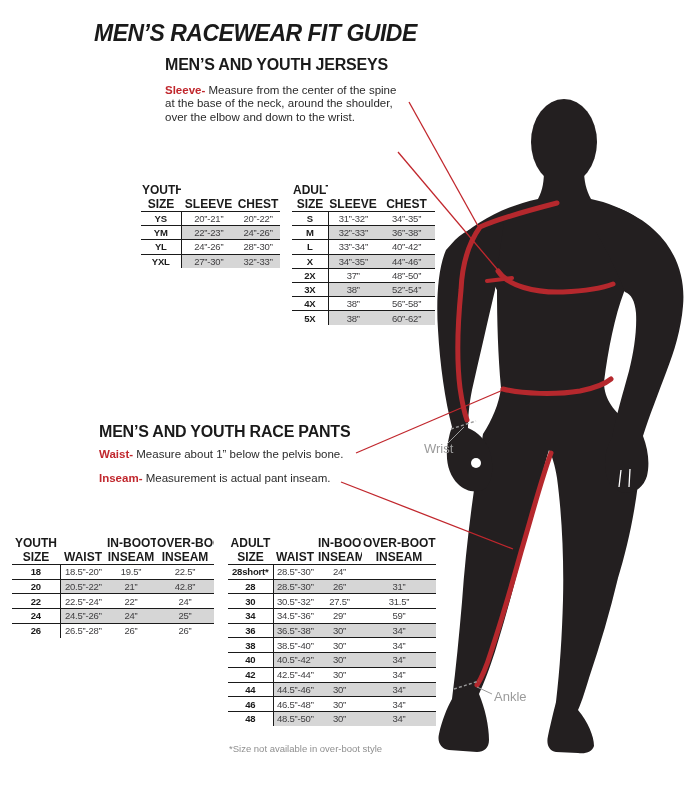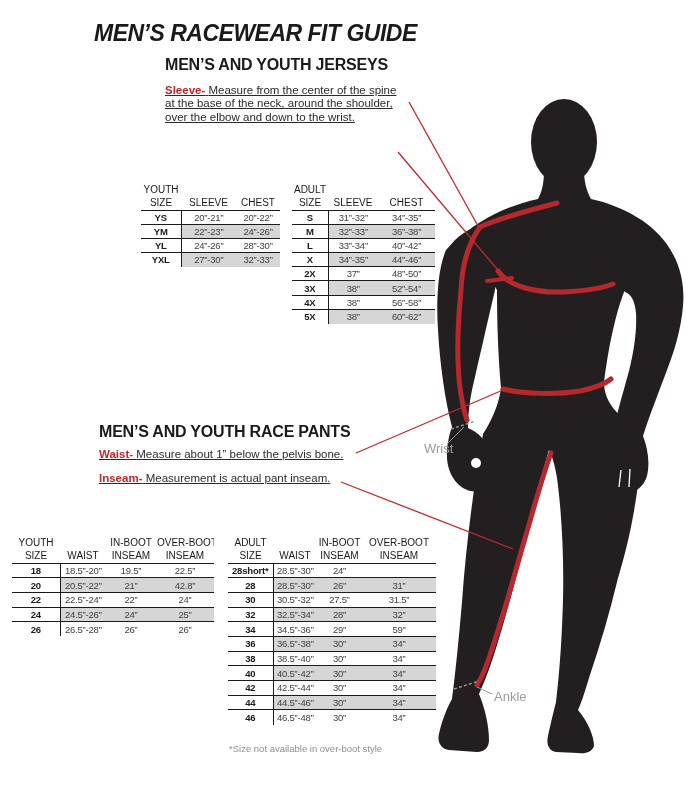--- a/index.html
+++ b/index.html
@@ -16,30 +16,30 @@
   .abs{position:absolute;}
   svg.figure{position:absolute;left:0;top:0;z-index:0;pointer-events:none;}
   .txt{z-index:2;}
 
   .page-title{left:94px;top:20px;font-size:23px;font-weight:900;font-style:italic;
     letter-spacing:-0.5px;color:var(--ink);white-space:nowrap;}
   .section-heading{font-size:16px;font-weight:800;color:var(--ink);letter-spacing:-0.2px;white-space:nowrap;}
   .jerseys-heading{left:165px;top:56px;}
   .pants-heading{left:99px;top:423px;}
 
-  .para{font-size:11.5px;line-height:13.4px;color:#2b2b2b;white-space:nowrap;text-decoration:underline;}
+  .para{font-size:11.5px;line-height:13.4px;color:#2b2b2b;white-space:nowrap;}
   .para .red{color:var(--accent-red);font-weight:bold;}
   .sleeve-para{left:165px;top:84px;}
   .chest-para{left:165px;top:138px;}
   .waist-line{left:99px;top:448px;}
   .inseam-line{left:99px;top:472px;}
 
   table.fit{border-collapse:collapse;table-layout:fixed;z-index:2;position:absolute;}
   table.fit th, table.fit td{padding:0 1px;text-align:center;overflow:hidden;white-space:nowrap;}
-  table.fit th{font-size:10px;font-weight:normal;color:var(--ink);height:13px;}
+  table.fit th{font-size:12px;font-weight:bold;color:var(--ink);height:13px;}
   table.fit tr.label-row th{border-bottom:1.5px solid var(--ink);height:14px;margin-top:8px;}
   table.fit td{font-size:9.5px;color:var(--value-ink);letter-spacing:-0.2px;}
   table.fit tbody tr{border-bottom:1px solid var(--ink);}
   table.fit tbody tr:last-child{border-bottom:none;}
   table.fit tbody td.size{font-weight:bold;color:var(--ink);border-right:1px solid var(--ink);font-size:9.5px;}
   table.fit tbody tr.shaded td:not(.size){background:var(--row-shade);}
   .jersey-table td, .jersey-table tbody tr{height:14.2px;}
   .pants-table td, .pants-table tbody tr{height:14.7px;}
 
   .footnote{left:229px;top:743px;font-size:9.5px;color:#8f8f8f;white-space:nowrap;z-index:2;}
@@ -328,26 +328,20 @@
           <td>31”</td>
         </tr>
 
         <tr>
           <td class="size">30</td>
           <td>30.5”-32”</td>
           <td>27.5”</td>
           <td>31.5”</td>
         </tr>
 
-        <tr class="shaded">
-          <td class="size">32</td>
-          <td>32.5”-34”</td>
-          <td>28”</td>
-          <td>32”</td>
-        </tr>
 
         <tr>
           <td class="size">34</td>
           <td>34.5”-36”</td>
           <td>29”</td>
           <td>59”</td>
         </tr>
 
         <tr class="shaded">
           <td class="size">36</td>
@@ -384,20 +378,26 @@
           <td>34”</td>
         </tr>
 
         <tr>
           <td class="size">46</td>
           <td>46.5”-48”</td>
           <td>30”</td>
           <td>34”</td>
         </tr>
 
+        <tr class="shaded">
+          <td class="size">48</td>
+          <td>48.5”-50”</td>
+          <td>30”</td>
+          <td>34”</td>
+        </tr>
       </tbody>
   </table>
 
   <div class="abs txt footnote">*Size not available in over-boot style</div>
 
   <div class="abs body-label wrist-label">Wrist</div>
   <div class="abs body-label ankle-label">Ankle</div>
 
 </div>
 

